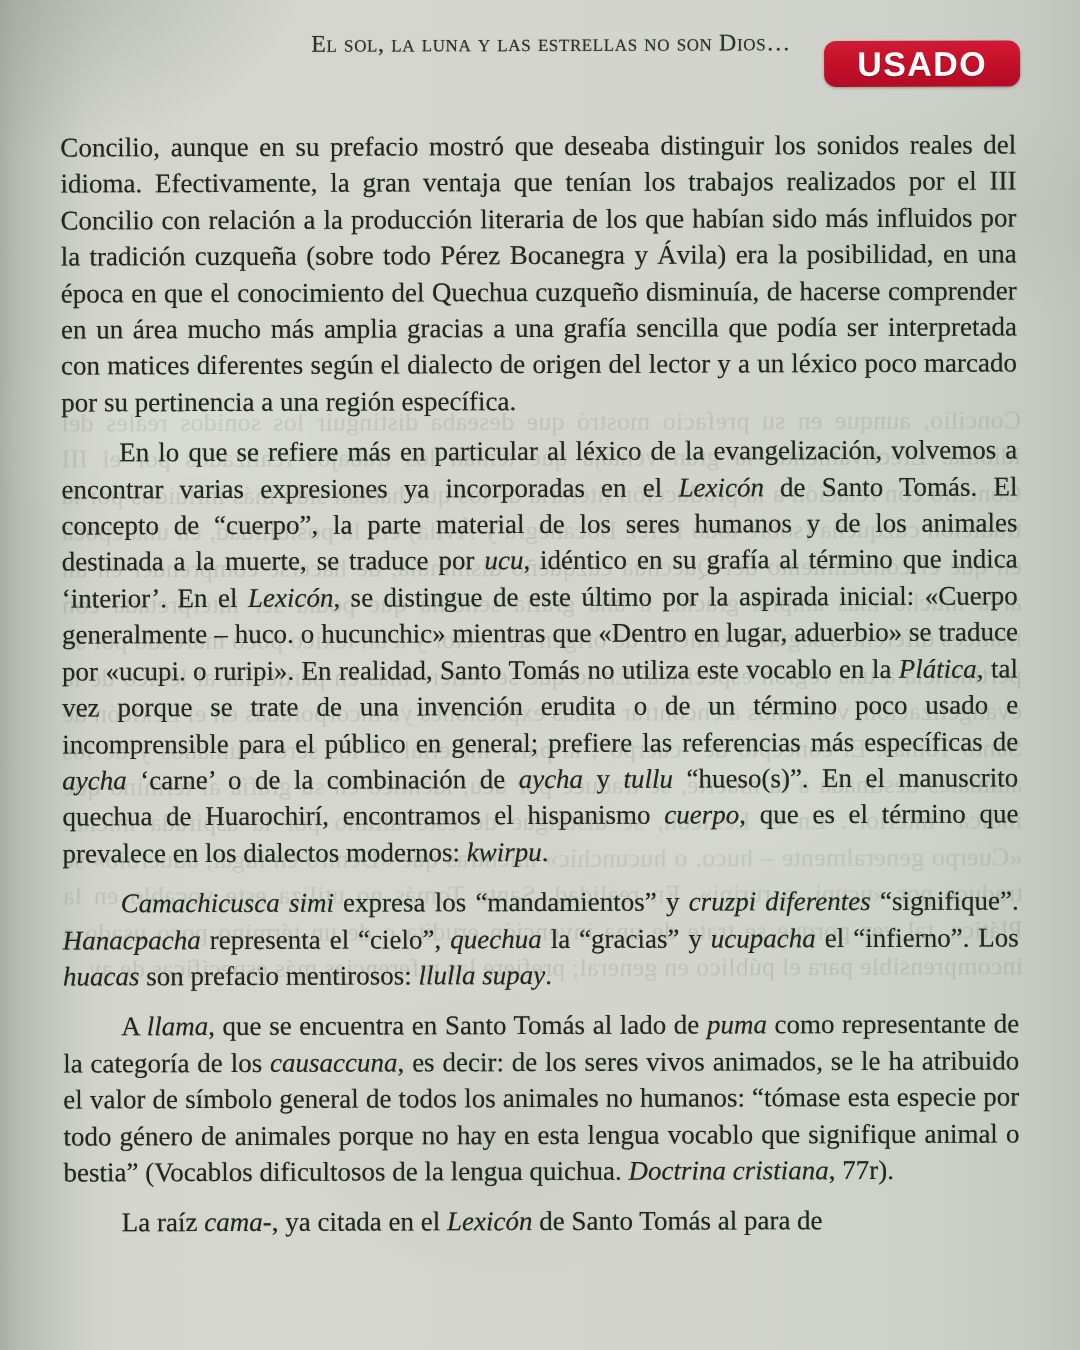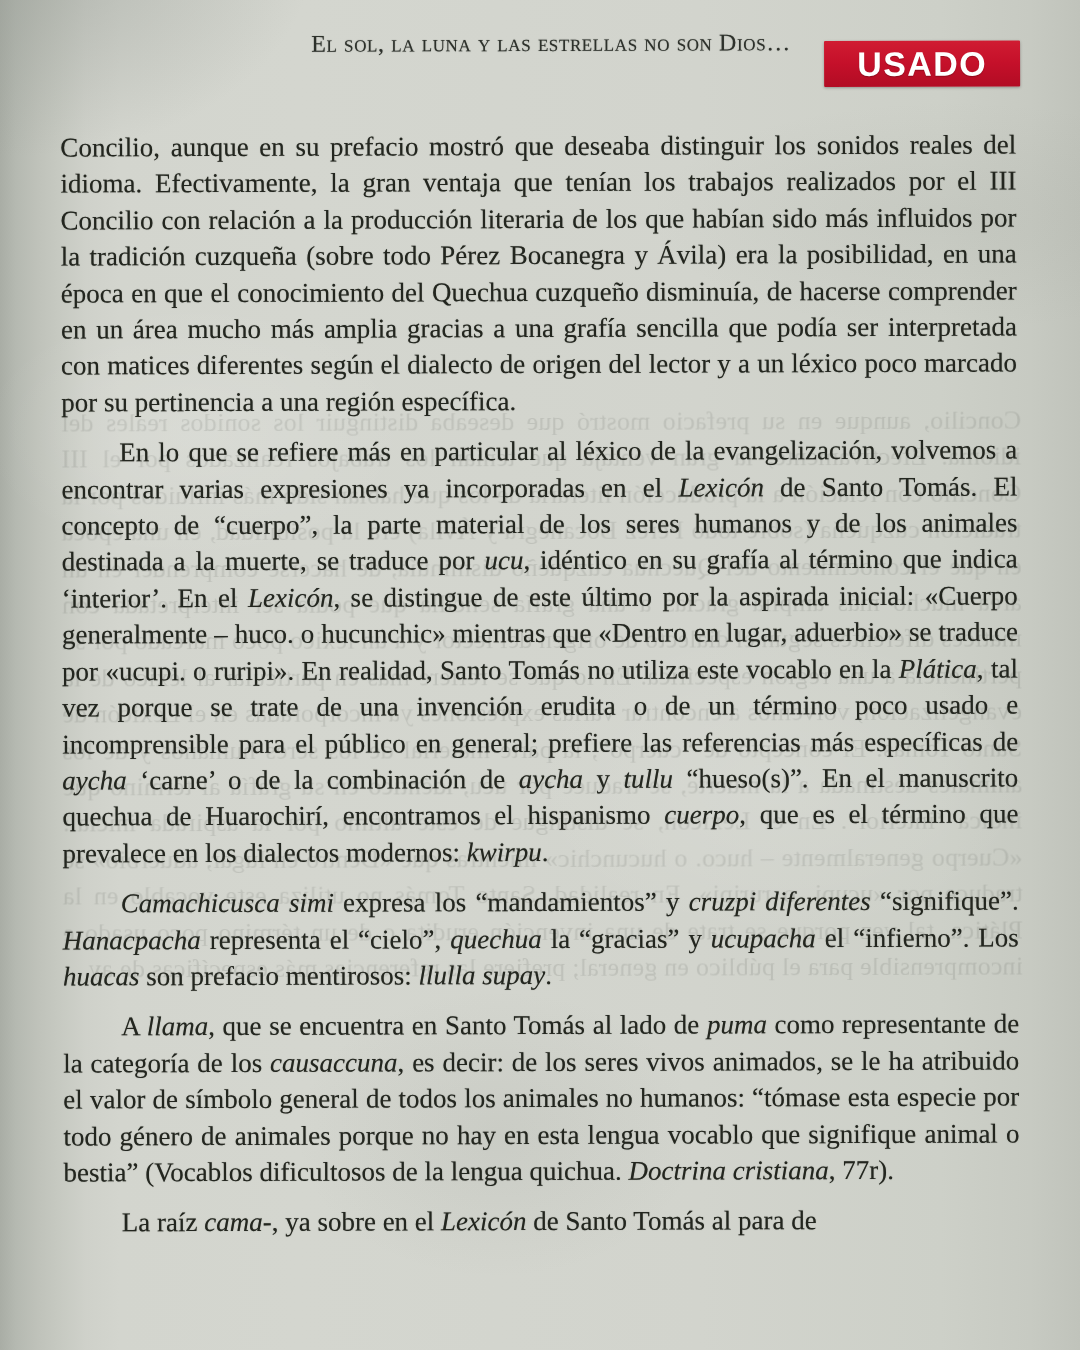--- a/index.html
+++ b/index.html
@@ -86,21 +86,21 @@
     box-sizing: border-box;
     text-shadow: 0 0 1.1px rgba(45,49,43,0.55);
   }
 
   .badge {
     position: absolute;
     left: 826px;
     top: 42px;
     width: 196px;
     height: 46px;
-    border-radius: 1px;
+    border-radius: 12px;
     background: linear-gradient(to bottom, #d01c32 0%, #c5102a 48%, #b20c24 100%);
     box-shadow: 0 1px 3px rgba(0,0,0,0.30);
     display: flex;
     align-items: center;
     justify-content: center;
   }
   .badge-label {
     font-family: "Liberation Sans", "DejaVu Sans", sans-serif;
     font-weight: bold;
     font-size: 34px;
@@ -162,18 +162,18 @@
 
       <div class="badge">
         <span class="badge-label">USADO</span>
       </div>
 
       <div id="body-text">
           <p><span>Concilio, aunque en su prefacio mostró que deseaba distinguir los sonidos reales del idioma. Efectivamente, la gran ventaja que tenían los trabajos realizados por el III Concilio con relación a la producción literaria de los que habían sido más influidos por la tradición cuzqueña (sobre todo Pérez Bocanegra y Ávila) era la posibilidad, en una época en que el conocimiento del Quechua cuzqueño disminuía, de hacerse comprender en un área mucho más amplia gracias a una grafía sencilla que podía ser interpretada con matices diferentes según el dialecto de origen del lector y a un léxico poco marcado por su pertinencia a una región específica.</span></p>
           <p class="indent"><span>En lo que se refiere más en particular al léxico de la evangelización, volvemos a encontrar varias expresiones ya incorporadas en el </span><i>Lexicón</i><span> de Santo Tomás. El concepto de “cuerpo”, la parte material de los seres humanos y de los animales destinada a la muerte, se traduce por </span><i>ucu</i><span>, idéntico en su grafía al término que indica ‘interior’. En el </span><i>Lexicón</i><span>, se distingue de este último por la aspirada inicial: «Cuerpo generalmente – huco. o hucunchic» mientras que «Dentro en lugar, aduerbio» se traduce por «ucupi. o ruripi». En realidad, Santo Tomás no utiliza este vocablo en la </span><i>Plática</i><span>, tal vez porque se trate de una invención erudita o de un término poco usado e incomprensible para el público en general; prefiere las referencias más específicas de </span><i>aycha</i><span> ‘carne’ o de la combinación de </span><i>aycha</i><span> y </span><i>tullu</i><span> “hueso(s)”. En el manuscrito quechua de Huarochirí, encontramos el hispanismo </span><i>cuerpo</i><span>, que es el término que prevalece en los dialectos modernos: </span><i>kwirpu</i><span>.</span></p>
           <p class="indent"><i>Camachicusca simi</i><span> expresa los “mandamientos” y </span><i>cruzpi diferentes</i><span> “signifique”. </span><i>Hanacpacha</i><span> representa el “cielo”, </span><i>quechua</i><span> la “gracias” y </span><i>ucupacha</i><span> el “infierno”. Los </span><i>huacas</i><span> son prefacio mentirosos: </span><i>llulla supay</i><span>.</span></p>
           <p class="indent"><span>A </span><i>llama</i><span>, que se encuentra en Santo Tomás al lado de </span><i>puma</i><span> como representante de la categoría de los </span><i>causaccuna</i><span>, es decir: de los seres vivos animados, se le ha atribuido el valor de símbolo general de todos los animales no humanos: “tómase esta especie por todo género de animales porque no hay en esta lengua vocablo que signifique animal o bestia” (Vocablos dificultosos de la lengua quichua. </span><i>Doctrina cristiana</i><span>, 77r).</span></p>
-          <p class="last"><span>La raíz </span><i>cama-</i><span>, ya sobre en el </span><i>Lexicón</i><span> de Santo Tomás al para de</span></p>
+          <p class="last"><span>La raíz </span><i>cama-</i><span>, ya citada en el </span><i>Lexicón</i><span> de Santo Tomás al para de</span></p>
         </div>
 
     </div>
   </div>
 </div>
 
 </body></html>

